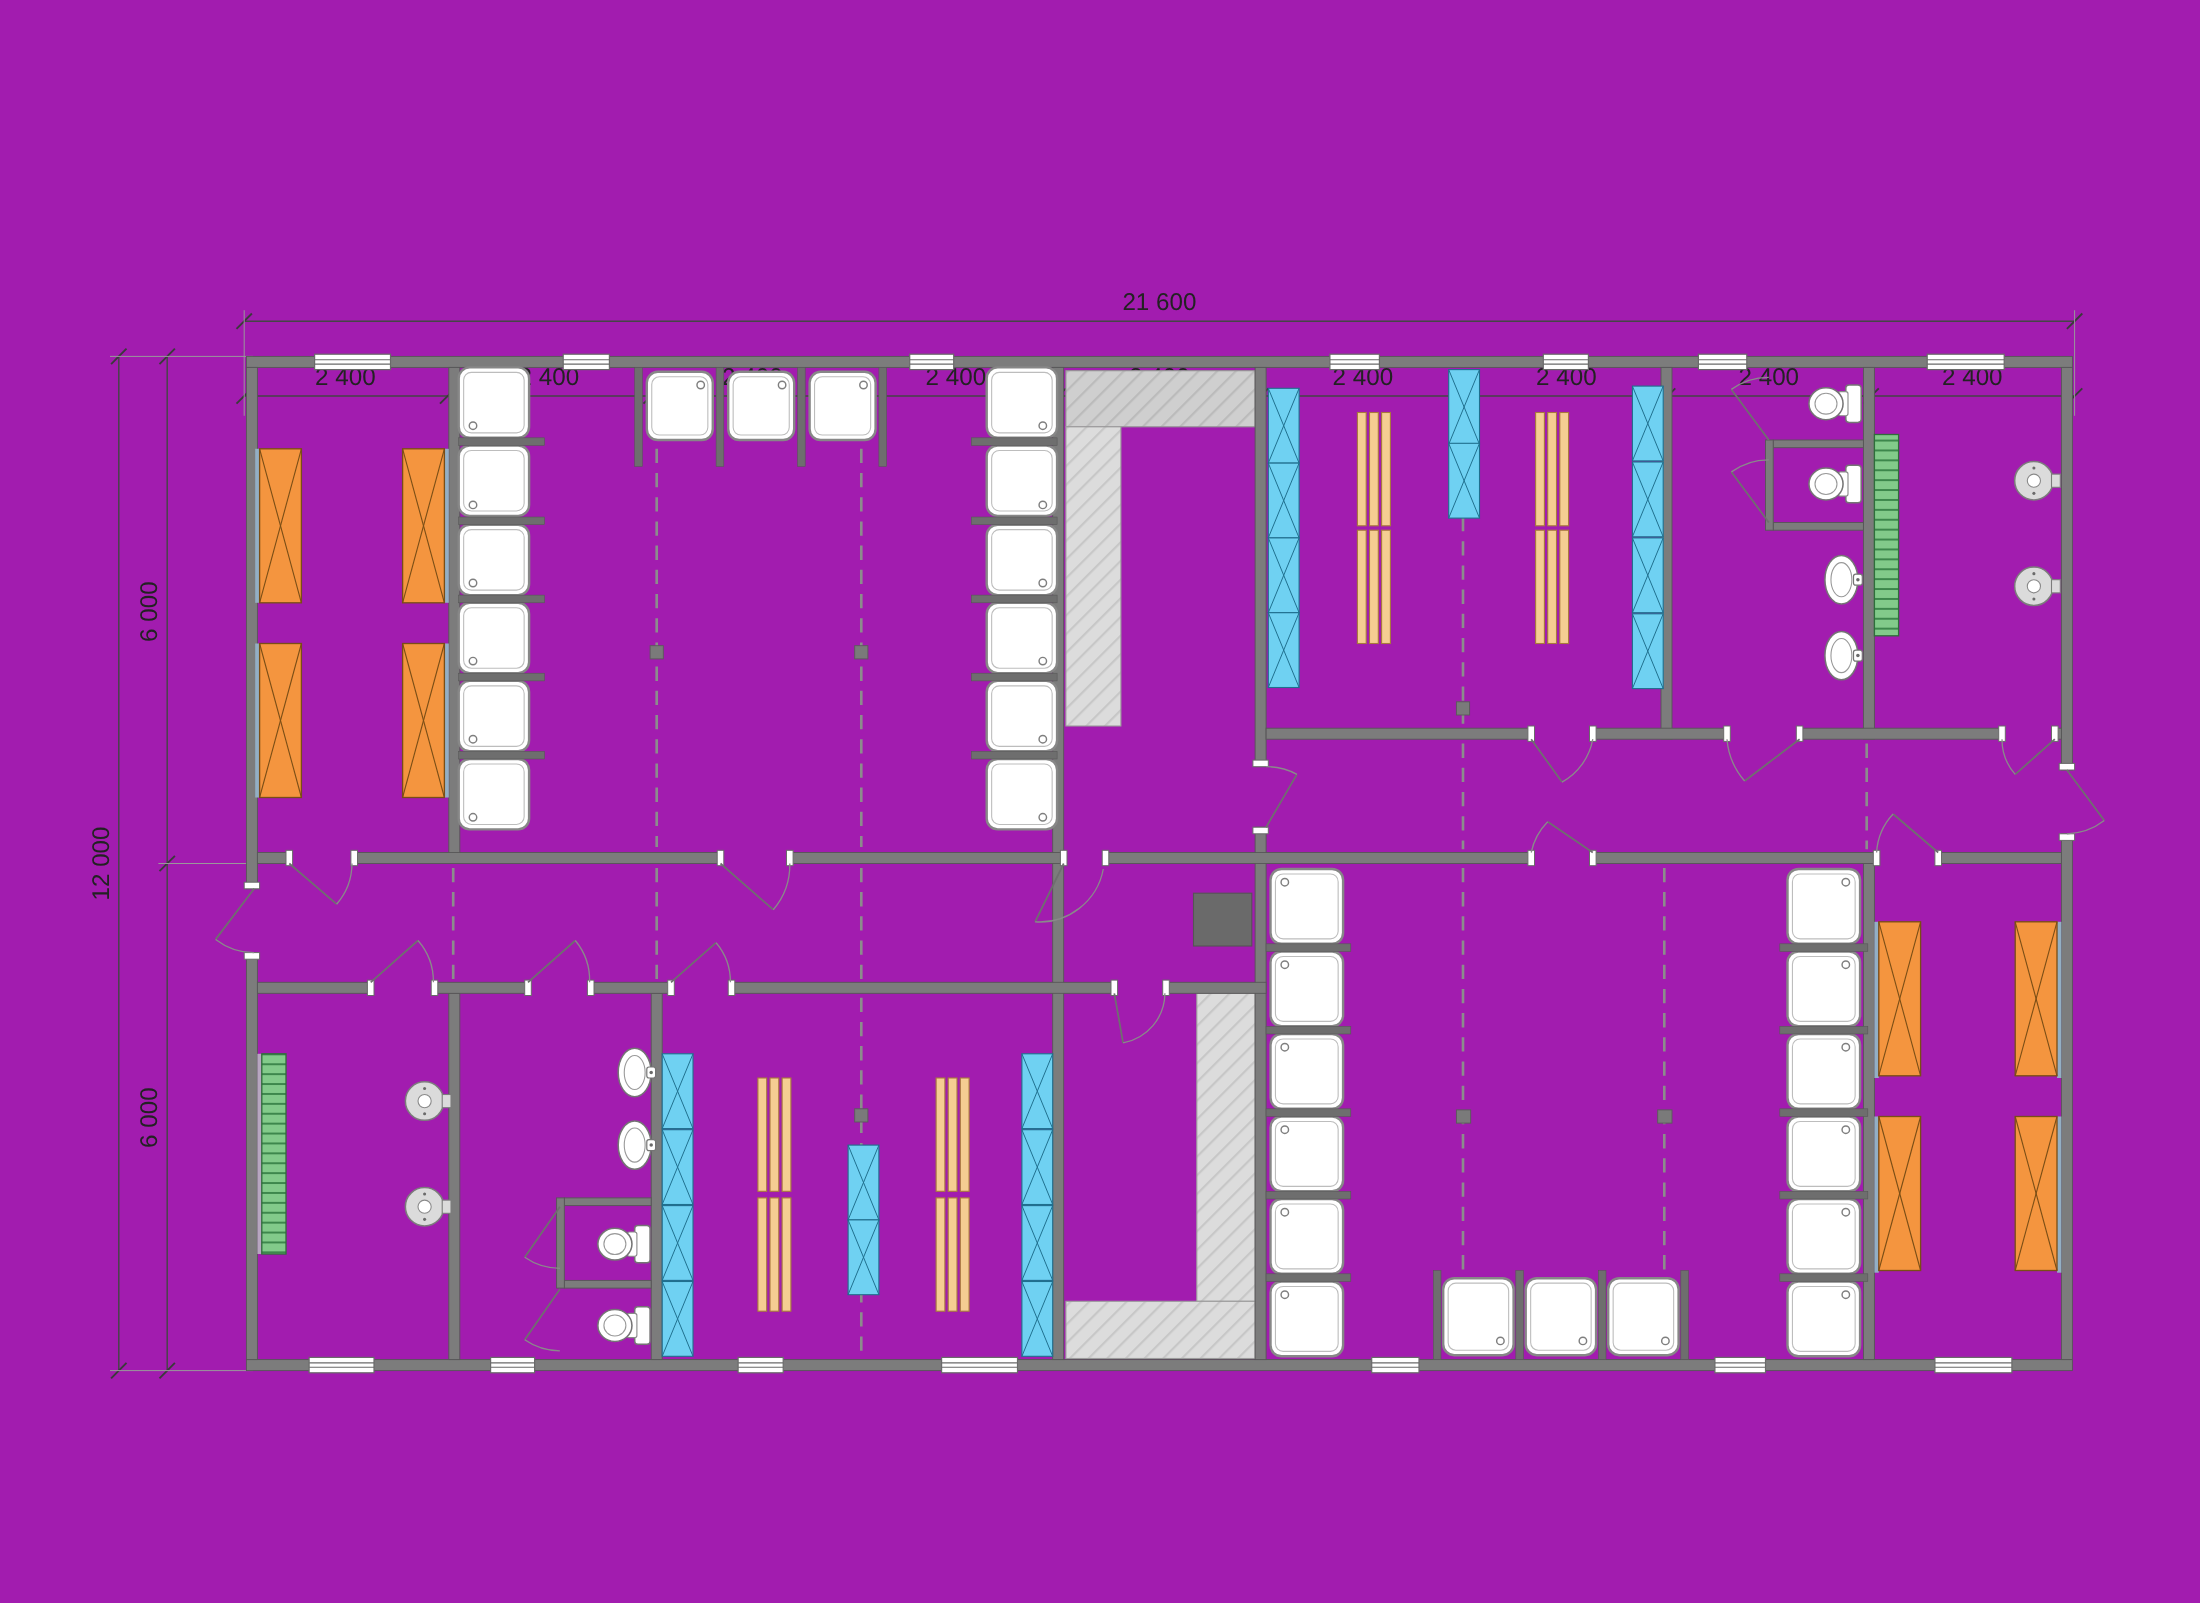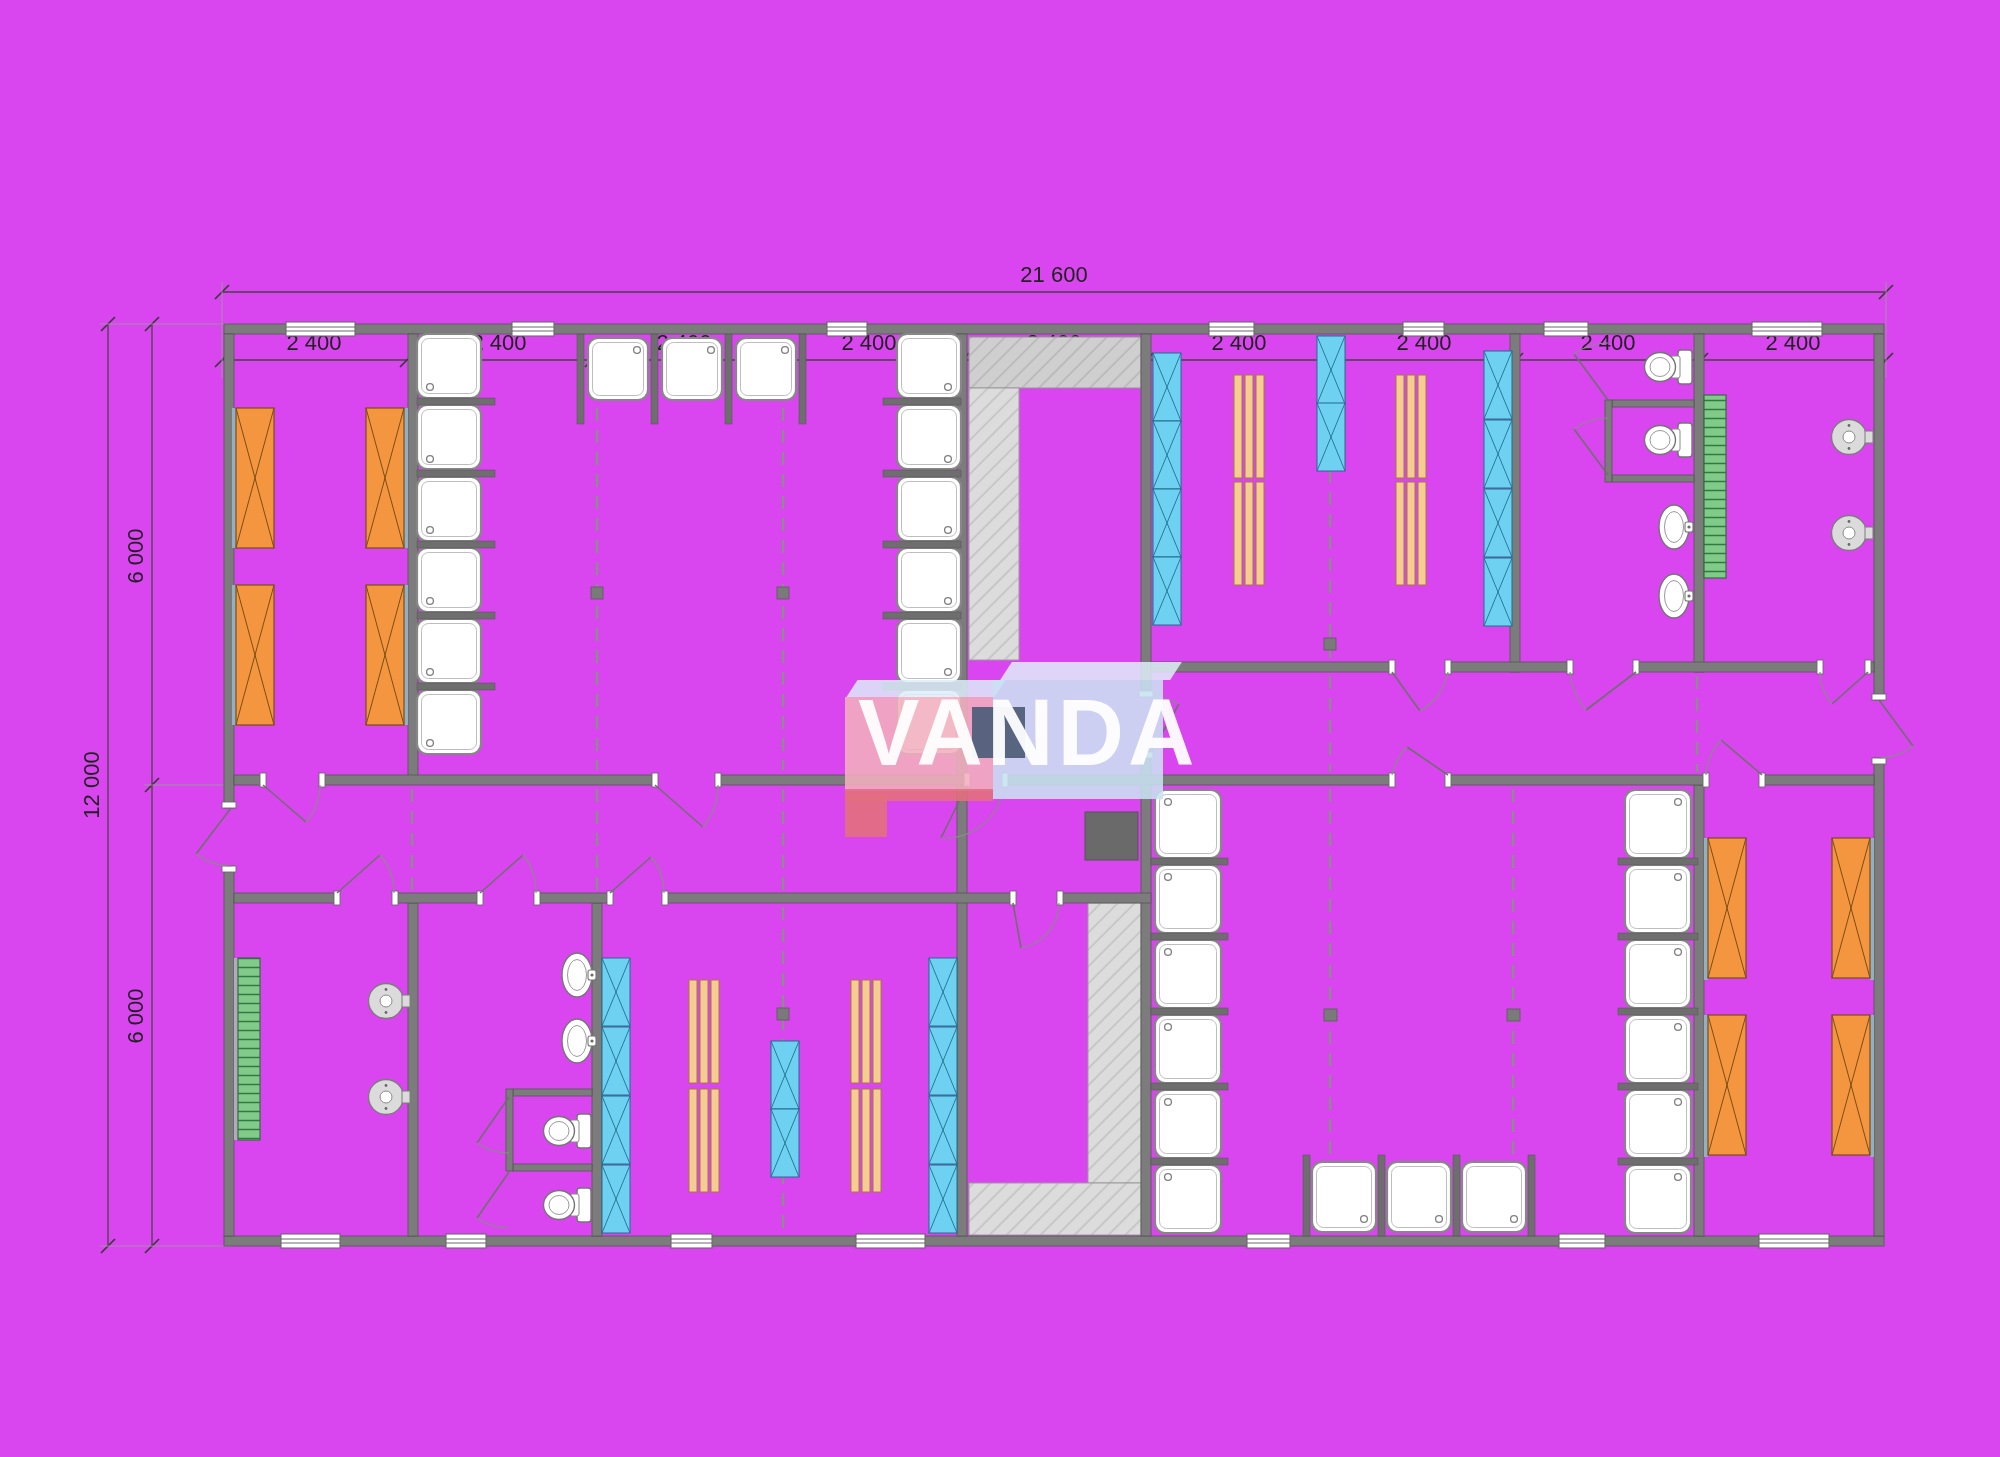--- a/index.html
+++ b/index.html
@@ -1,16 +1,16 @@
 <!DOCTYPE html>
 <html><head>
 <meta charset="utf-8">
 <style>
   html,body{margin:0;padding:0;background:#fff;}
-  #stage{position:relative;width:2000px;height:1457px;background:#d946ef;font-family:"Liberation Sans",sans-serif;overflow:hidden;}
+  #stage{position:relative;width:2000px;height:1457px;background:#a21caf;font-family:"Liberation Sans",sans-serif;overflow:hidden;}
   svg{position:absolute;left:0;top:0;}
   .dimtxt{font-family:"Liberation Sans",sans-serif;font-size:22px;fill:#222;text-anchor:middle;}
   .wall{fill:#7C7C7C;stroke:#565656;stroke-width:0.8;}
   .stub{fill:#6E6E6E;stroke:#565656;stroke-width:0.5;}
   .leaf{stroke:#6f6f6f;stroke-width:1.6;fill:none;}
   .arc{stroke:#8a8a8a;stroke-width:1.2;fill:none;}
   .dash{stroke:#8C8C8C;stroke-width:2.4;stroke-dasharray:13 9;fill:none;}
   .colsq{fill:#7a7a7a;stroke:#5a5a5a;stroke-width:0.8;}
   .winr{fill:#ffffff;stroke:#6a6a6a;stroke-width:1.1;}
   .winl{stroke:#6a6a6a;stroke-width:1;}
@@ -586,27 +586,13 @@
   <rect class="colsq" x="591" y="587" width="12" height="12"></rect>
   <rect class="colsq" x="777" y="587" width="12" height="12"></rect>
   <rect class="colsq" x="1324" y="638" width="12" height="12"></rect>
   <rect class="colsq" x="777" y="1008" width="12" height="12"></rect>
   <rect class="colsq" x="1324" y="1009" width="13" height="12"></rect>
   <rect class="colsq" x="1507" y="1009" width="13" height="12"></rect>
   <rect x="1085" y="812" width="53" height="48" fill="#6A6A6A" stroke="#555" stroke-width="1"></rect>
 </g>
 </svg>
 
-<div id="logo">
-  <div class="box lg-pinkbevel"></div>
-  <div class="box lg-bluebevel"></div>
-  <div class="box lg-pink"></div>
-  <div class="box lg-blue"></div>
-  <div class="box lg-redstrip"></div>
-  <div class="box lg-redsq"></div>
-  <div class="box lg-navy"></div>
-  <div class="lg-text">
-    <span>VA</span>
-    <span>N</span>
-    <span>DA</span>
-  </div>
 </div>
-</div>
 
 </body></html>

